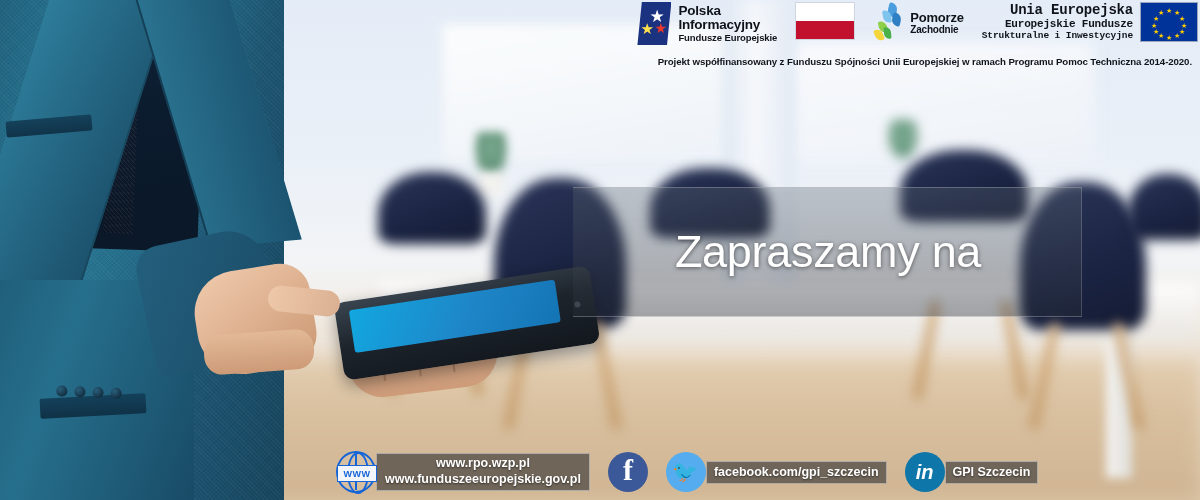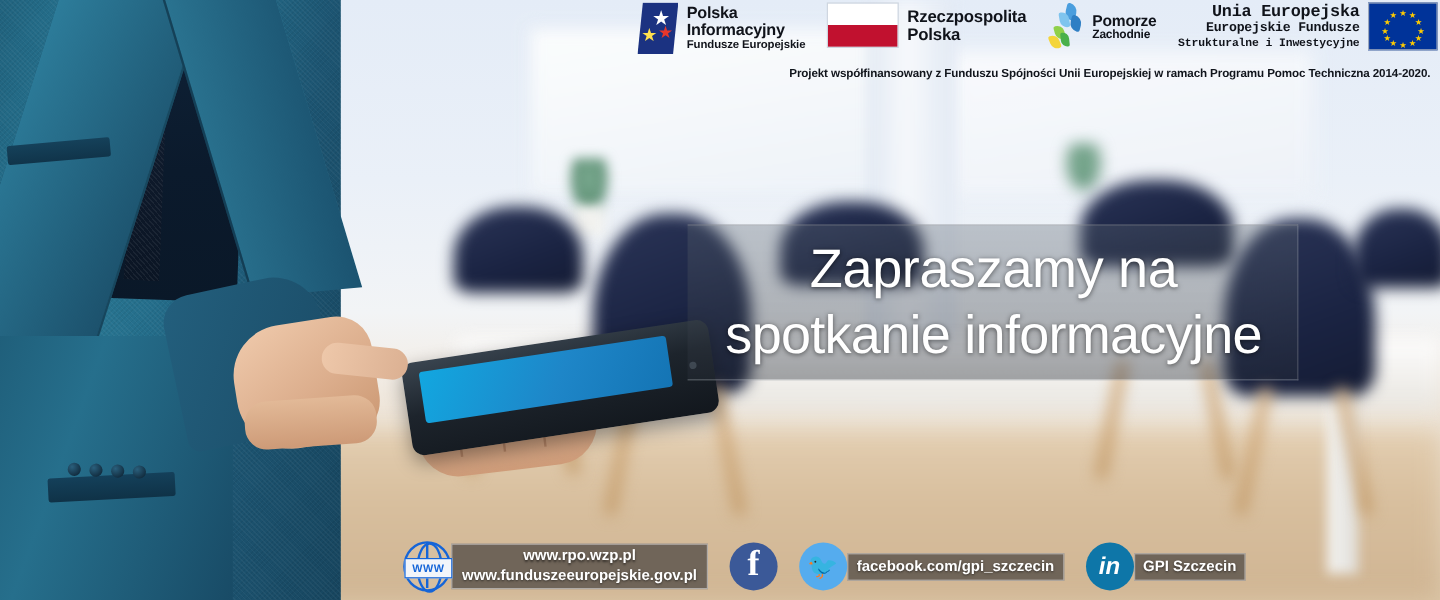--- a/index.html
+++ b/index.html
@@ -461,24 +461,20 @@
         </div>
         <div class="logo-txt">
           <div class="l1">Polska</div>
           <div class="l2">Informacyjny</div>
           <div class="l3">Fundusze Europejskie</div>
         </div>
       </div>
 
       <div class="logo">
         <div class="pl-flag"></div>
-        <div class="logo-txt rp-txt">
-          <div class="l1">Rzeczpospolita</div>
-          <div class="l2">Polska</div>
-        </div>
       </div>
 
       <div class="logo">
         <div class="pz-mark">
           <span class="pz-b" style="left:15px;top:1px;width:9px;height:14px;background:#4a9ede;transform:rotate(14deg);"></span>
           <span class="pz-b" style="left:19px;top:11px;width:9px;height:13px;background:#2f7fc4;transform:rotate(14deg);"></span>
           <span class="pz-b" style="left:10px;top:8px;width:8px;height:13px;background:#7fc4ee;transform:rotate(-10deg);"></span>
           <span class="pz-b" style="left:6px;top:19px;width:8px;height:12px;background:#8fd04a;transform:rotate(-16deg);"></span>
           <span class="pz-b" style="left:2px;top:27px;width:8px;height:12px;background:#f4d53a;transform:rotate(-22deg);"></span>
           <span class="pz-b" style="left:11px;top:25px;width:7px;height:12px;background:#49b04a;transform:rotate(-6deg);"></span>
@@ -511,21 +507,20 @@
         </div>
       </div>
 
     </div>
     <div class="fund-line">Projekt współfinansowany z Funduszu Spójności Unii Europejskiej w ramach Programu Pomoc Techniczna 2014-2020.</div>
   </div>
 
   <div class="headline-panel"></div>
   <div class="headline">
     <div class="ln1">Zapraszamy na</div>
-    <div class="ln2">spotkanie informacyjne</div>
   </div>
 
   <div class="social">
 
     <div class="soc-item">
       <div class="soc-icon www">
         <div class="globe">
           <span class="globe-oval"></span>
           <span class="www-box">WWW</span>
         </div>

